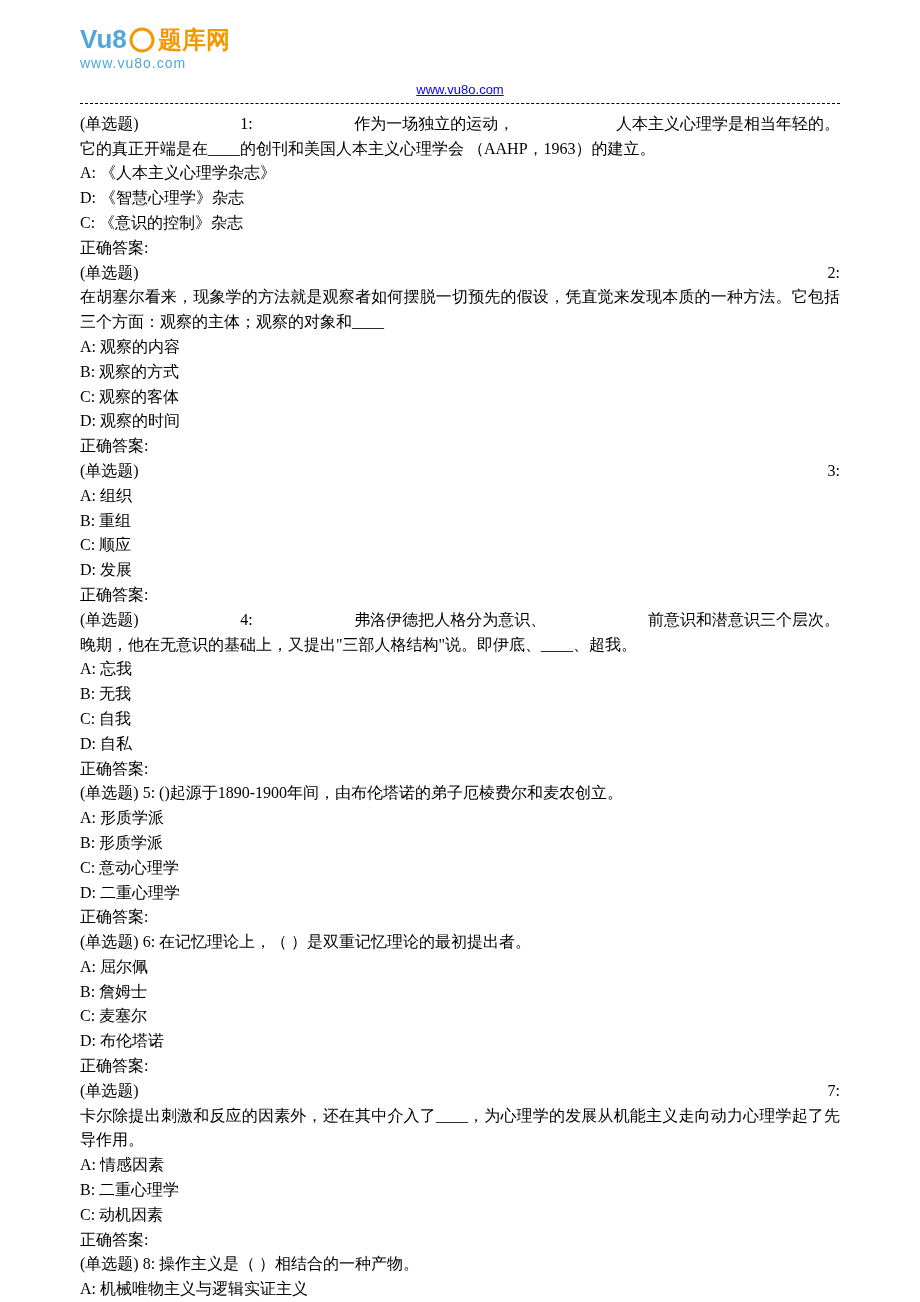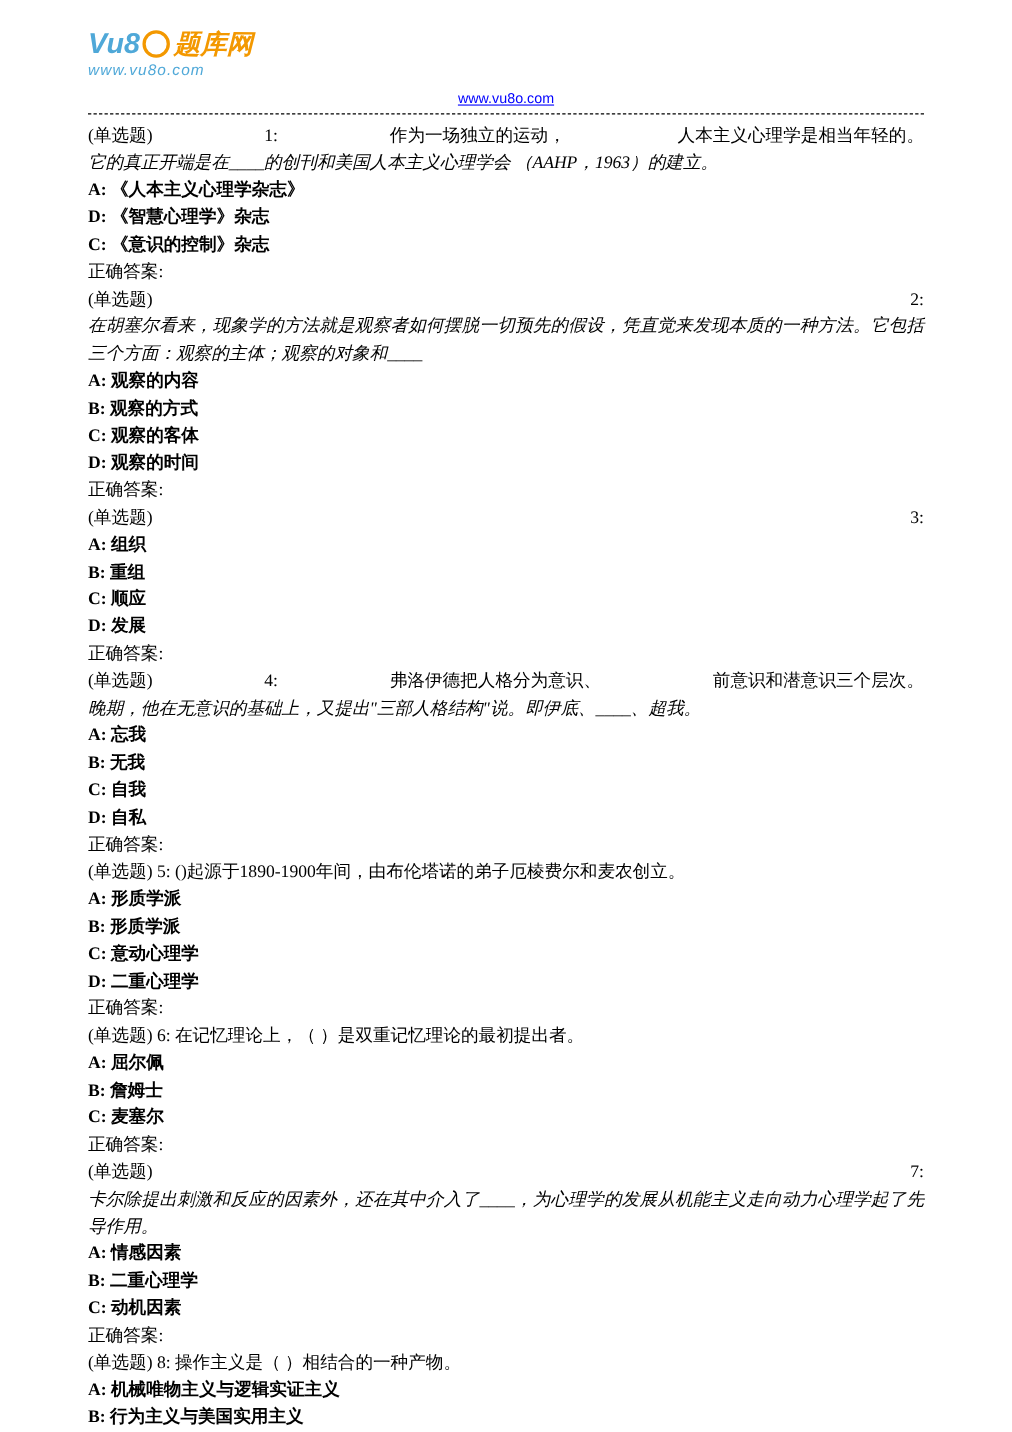--- a/index.html
+++ b/index.html
@@ -11,21 +11,20 @@
       font-family: "SimSun", "宋体", serif;
       font-size: 14px;
       line-height: 1.6;
       color: #000;
       background: #fff;
       width: 920px;
       padding: 20px 80px;
     }
     .logo {
       margin-bottom: 5px;
-      font-style: italic;
     }
     .logo svg {
       display: block;
     }
     .header-link {
       text-align: center;
       color: #0000FF;
       text-decoration: underline;
       font-family: Arial, sans-serif;
       font-size: 13px;
@@ -39,25 +38,23 @@
     .content {
       font-size: 16px;
       line-height: 1.55;
     }
     .question-header {
       display: flex;
       justify-content: space-between;
     }
     .question-text {
       text-align: justify;
-      font-style: italic;
     }
     .option {
       display: block;
-      font-weight: bold;
     }
     .answer-label {
       display: block;
     }
   </style>
 </head>
 <body>
 
 <div class="logo">
   <svg width="200" height="55" viewBox="0 0 200 55">
@@ -141,20 +138,21 @@
     <span class="answer-label">正确答案:</span>
   </div>
 
   <div>
     <div>
       <span>(单选题)</span> <span>6:</span> <span>在记忆理论上，（ ）是双重记忆理论的最初提出者。</span>
     </div>
     <span class="option">A: 屈尔佩</span>
     <span class="option">B: 詹姆士</span>
     <span class="option">C: 麦塞尔</span>
+    <span class="option">D: 布伦塔诺</span>
     <span class="answer-label">正确答案:</span>
   </div>
 
   <div>
     <div class="question-header">
       <span>(单选题)</span>
       <span>7:</span>
     </div>
     <div class="question-text">卡尔除提出刺激和反应的因素外，还在其中介入了____，为心理学的发展从机能主义走向动力心理学起了先导作用。</div>
     <span class="option">A: 情感因素</span>

